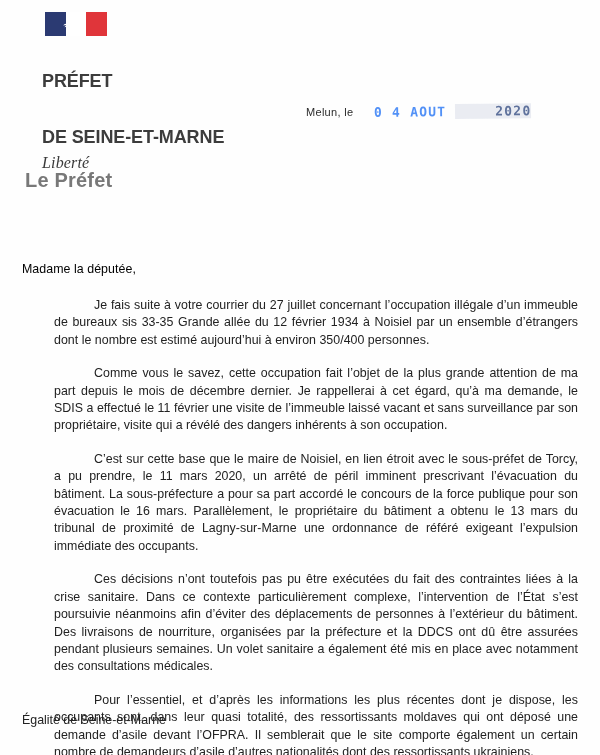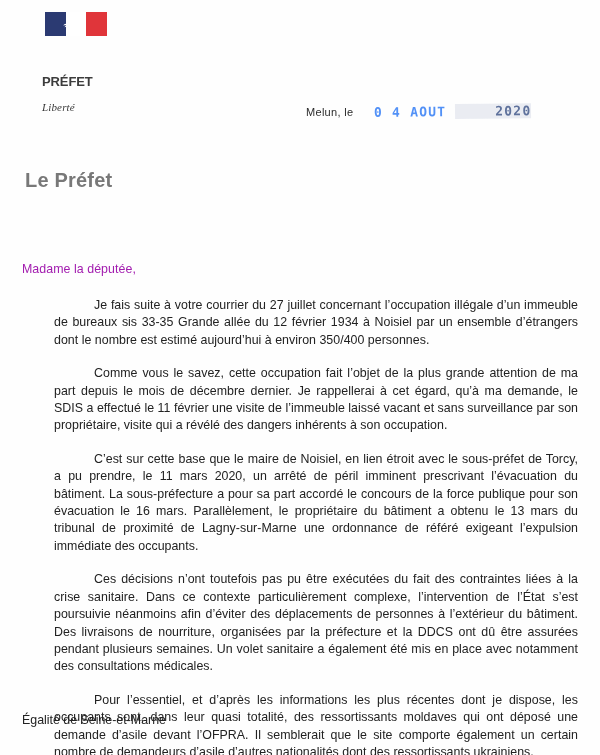--- a/index.html
+++ b/index.html
@@ -35,33 +35,33 @@
     width: 62px;
     height: 24px;
     display: block;
     margin-left: 3px;
     margin-bottom: 7px;
   }
 
   .prefet-title {
     font-family: "Liberation Sans", sans-serif;
     font-weight: bold;
-    font-size: 13px;
+    font-size: 18px;
     line-height: 19.5px;
     letter-spacing: -0.1px;
     color: #3c3c3c;
     white-space: nowrap;
     margin-top: 36px;
   }
 
   .motto {
     margin-top: 9px;
     font-family: "Liberation Serif", serif;
     font-style: italic;
-    font-size: 11px;
+    font-size: 16px;
     line-height: 13.4px;
     color: #3a3a3a;
     letter-spacing: 0.15px;
   }
 
   
   .dateline {
     position: absolute;
     left: 306px;
     top: 104px;
@@ -106,21 +106,21 @@
   
   .body-block {
     position: absolute;
     left: 22px;
     top: 262px;
     width: 556px;
   }
 
   .salutation {
     font-size: 12.4px;
-    color: #a21caf;
+    color: #000000;
     margin-bottom: 21px;
     letter-spacing: 0.05px;
   }
 
   .para {
     text-align: justify;
     text-justify: inter-word;
     font-size: 12.4px;
     line-height: 17.4px;
     color: #222;
@@ -150,20 +150,21 @@
     <svg class="flag-logo" viewBox="0 0 62 24">
       <rect x="0" y="0" width="21" height="24" fill="#2b3a72"></rect>
       <rect x="21" y="0" width="20" height="24" fill="#ffffff"></rect>
       <rect x="41" y="0" width="21" height="24" fill="#e0353a"></rect>
       <path d="M34 24 C33 17 35 12 33 7 C32 3.5 29 2 26.5 3 C25 3.7 24.5 5.5 25.5 6.5 C26.2 7.2 27.2 7 27.6 6.2 C28 5.4 27.4 4.7 26.8 4.9 C27.4 3.9 29.4 4.2 30.2 6 C31.4 8.8 29.6 12 30.4 16 C30.9 18.6 31.4 21.3 31.6 24 Z" fill="#ffffff"></path>
       <path d="M23.5 11.5 C21 11.2 19 12.2 18.2 13.6 C19.4 13.2 20.6 13.2 21.6 13.6 C20.6 13.9 19.8 14.5 19.4 15.3 C20.8 14.7 22.4 14.8 23.6 15.5 C24.6 14.3 24.6 12.5 23.5 11.5 Z" fill="#ffffff"></path>
       <path d="M33.2 0 C32 5 34.4 9 33.6 14 C33.1 17.2 33.4 20.8 34 24 L41 24 L41 0 Z" fill="#ffffff"></path>
     </svg>
 
     <div class="prefet-title">PRÉFET</div>
+    <div class="prefet-title">DE SEINE-ET-MARNE</div>
 
     <div class="motto">
       <div>Liberté</div>
     </div>
   </div>
 
   <div class="dateline">
     <span class="dateline-city">Melun, le</span>
     <span class="date-stamp">
       <span class="dim">0 4</span>

